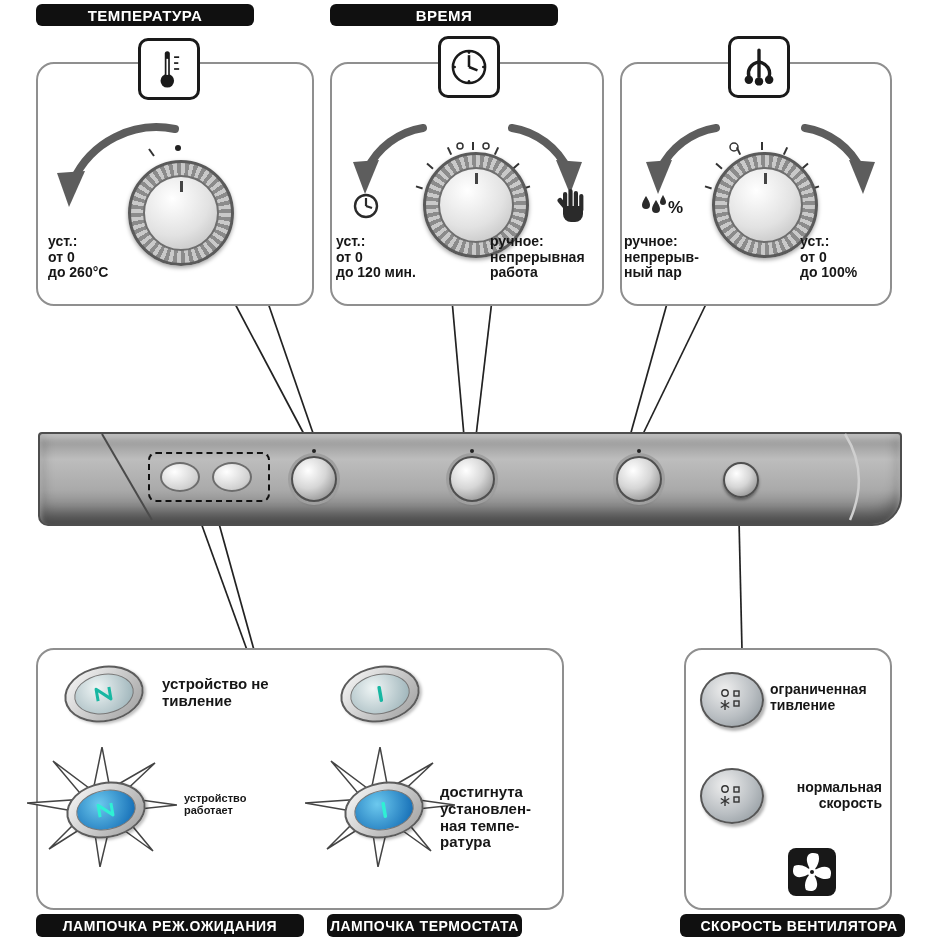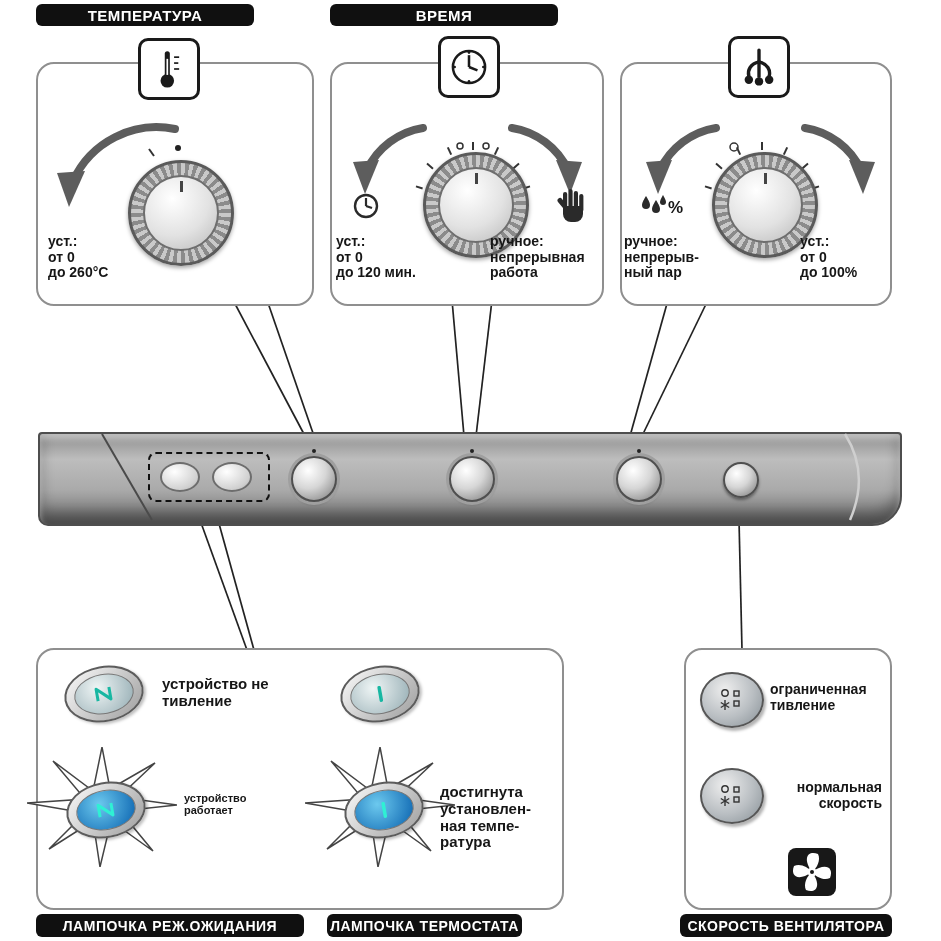--- a/index.html
+++ b/index.html
@@ -329,17 +329,17 @@
         <circle cx="24" cy="24" r="2" fill="#181818"></circle>
     </svg>
   </div>
 
   <div class="bar abs" style="left:36px;top:914px;width:268px;height:23px;font-size:14px;">
     <span>ЛАМПОЧКА РЕЖ.ОЖИДАНИЯ</span>
   </div>
   <div class="bar abs" style="left:320px;top:914px;width:195px;height:23px;font-size:14px;margin-left:7px;">
     <span>ЛАМПОЧКА ТЕРМОСТАТА</span>
   </div>
-  <div class="bar abs" style="left:680px;top:914px;width:212px;height:23px;font-size:14px;">
+  <div class="bar abs" style="left:680px;top:914px;width:212px;height:23px;font-size:14px;padding-left:13px;">
     <span>СКОРОСТЬ ВЕНТИЛЯТОРА</span>
   </div>
 
 </div>
 
 </body></html>

